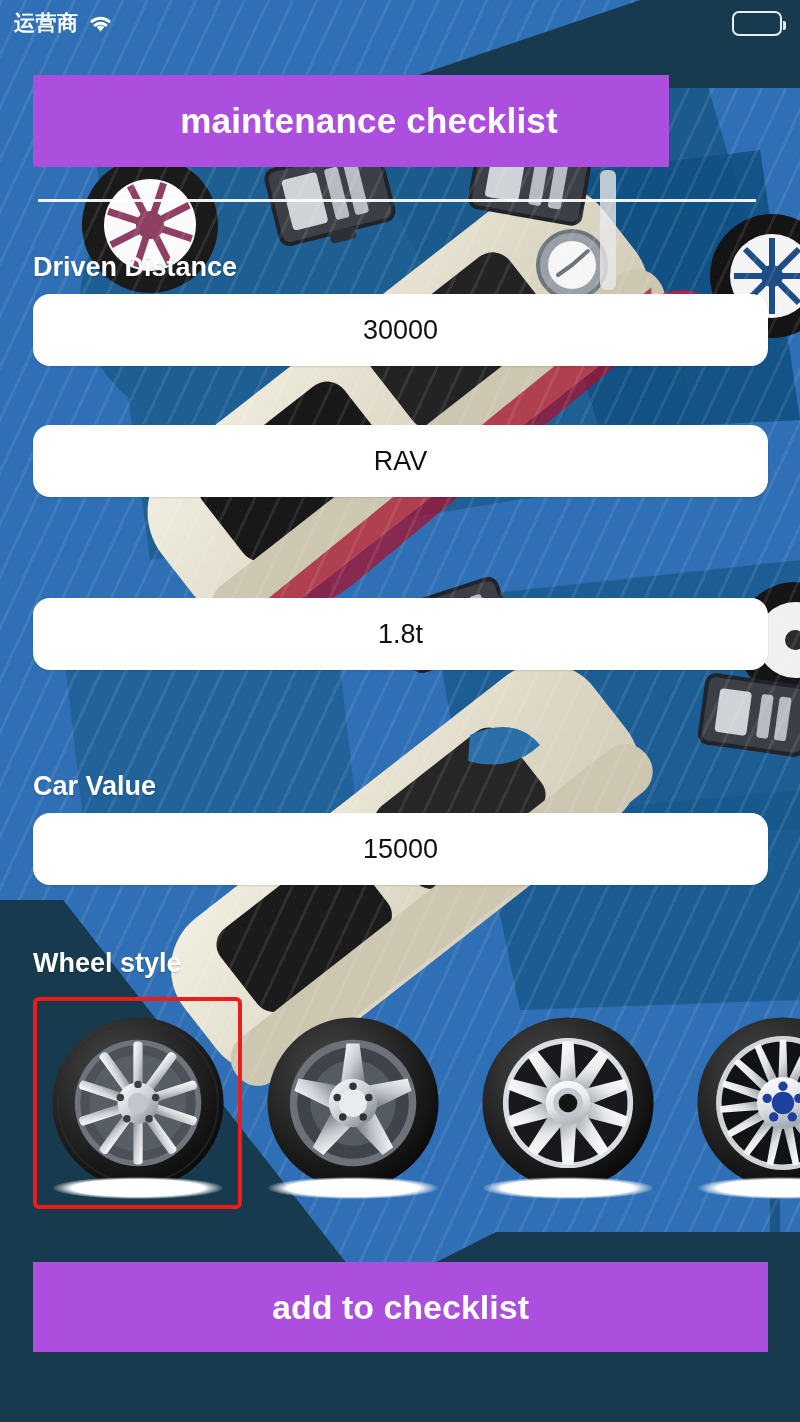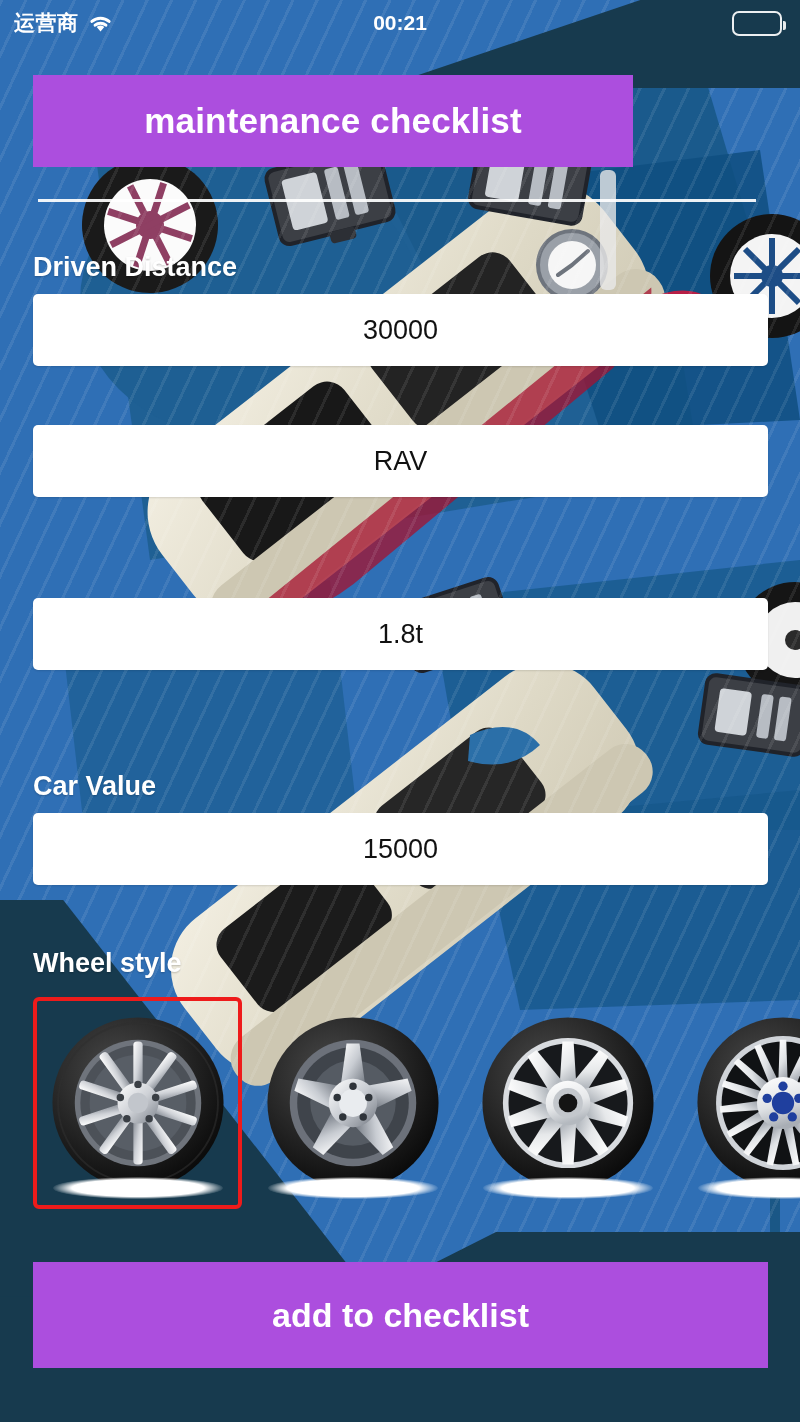--- a/index.html
+++ b/index.html
@@ -55,38 +55,39 @@
   .battery:after{
     content:"";position:absolute;right:-6px;top:8px;width:3px;height:9px;
     background:rgba(255,255,255,.9);border-radius:0 2px 2px 0;
   }
 
   
   .title-bar{
     position:absolute;left:33px;top:75px;width:600px;height:92px;
     background:#ac4ede;display:flex;align-items:center;justify-content:center;
     z-index:20;
+    padding-left:36px;
   }
   .title-bar .title{
     color:#fff;font-size:35px;font-weight:700;letter-spacing:.2px;
   }
   .divider{
     position:absolute;left:38px;top:199px;width:718px;height:3px;
     background:rgba(255,255,255,.92);z-index:20;
   }
 
   
   .form{position:absolute;left:0;top:0;width:800px;z-index:20;}
   .field{position:absolute;left:33px;width:735px;}
   .field .label{
     color:#fff;font-size:27px;font-weight:700;margin-bottom:11px;display:block;
     text-shadow:0 1px 2px rgba(0,0,0,.22);
   }
   .field .input{
-    height:72px;background:#fff;border-radius:5px;
+    height:72px;background:#fff;border-radius:17px;
     display:flex;align-items:center;justify-content:center;
     font-size:27px;color:#111;box-shadow:0 1px 2px rgba(0,0,0,.12);
   }
 
   
   .wheel-section{position:absolute;left:33px;top:948px;width:642px;z-index:20;}
   .wheel-section .label{
     color:#fff;font-size:27px;font-weight:700;display:block;margin-bottom:18px;
     text-shadow:0 1px 2px rgba(0,0,0,.22);
   }
@@ -99,21 +100,21 @@
   .wheel-cell.selected{border-color:#ee1b1b;}
   .wheel-cell svg{display:block;}
   .shadow-ellipse{
     position:absolute;bottom:6px;left:50%;transform:translateX(-50%);
     width:170px;height:22px;border-radius:50%;
     background:radial-gradient(ellipse at center,#ffffff 0%,#ffffff 55%,rgba(255,255,255,0) 72%);
   }
 
   
   .submit-btn{
-    position:absolute;left:33px;top:1262px;width:735px;height:106px;
+    position:absolute;left:33px;top:1262px;width:735px;height:90px;
     background:#ac4ede;display:flex;align-items:center;justify-content:center;
     z-index:20;cursor:pointer;
   }
   .submit-btn .label{color:#fff;font-size:34px;font-weight:700;}
 </style>
 </head>
 <body>
 
 <div class="screen">
 
@@ -230,21 +231,20 @@
 
   <div class="statusbar">
     <div class="sb-left">
       <span class="sb-carrier">运营商</span>
       <svg width="25" height="19" viewBox="0 0 25 19">
         <path d="M12.5 17.6 L8.7 12.9 a6.2 6.2 0 0 1 7.6 0 Z" fill="#fff"></path>
         <path d="M3.9 7.4 a13 13 0 0 1 17.2 0" stroke="#fff" stroke-width="3" fill="none" stroke-linecap="round"></path>
         <path d="M7.1 11.2 a8.3 8.3 0 0 1 10.8 0" stroke="#fff" stroke-width="3" fill="none" stroke-linecap="round"></path>
       </svg>
     </div>
-    <div class="sb-center">00:21</div>
     <div class="sb-right">
       <span class="battery"><span class="fill"></span></span>
     </div>
   </div>
 
   <div class="title-bar">
     <span class="title">maintenance checklist</span>
   </div>
   <div class="divider"></div>
 

